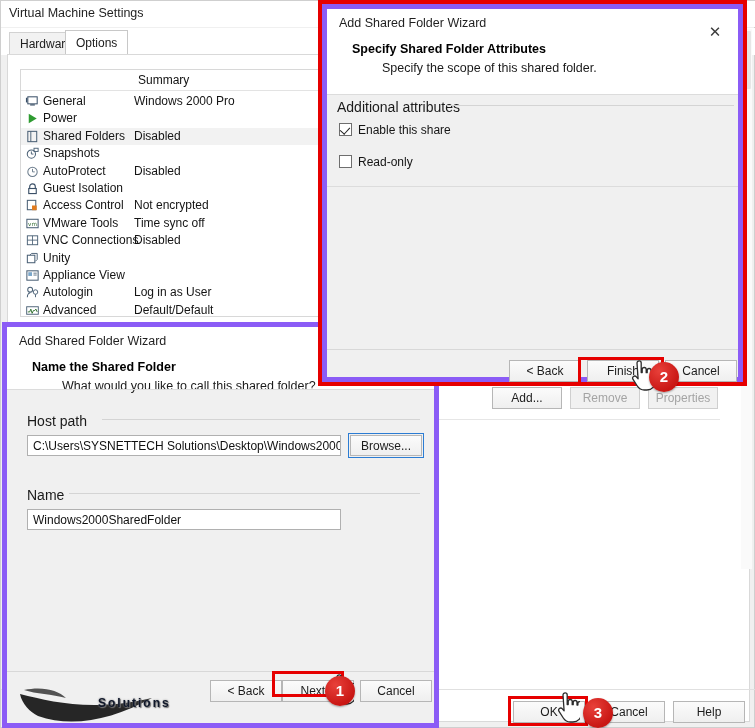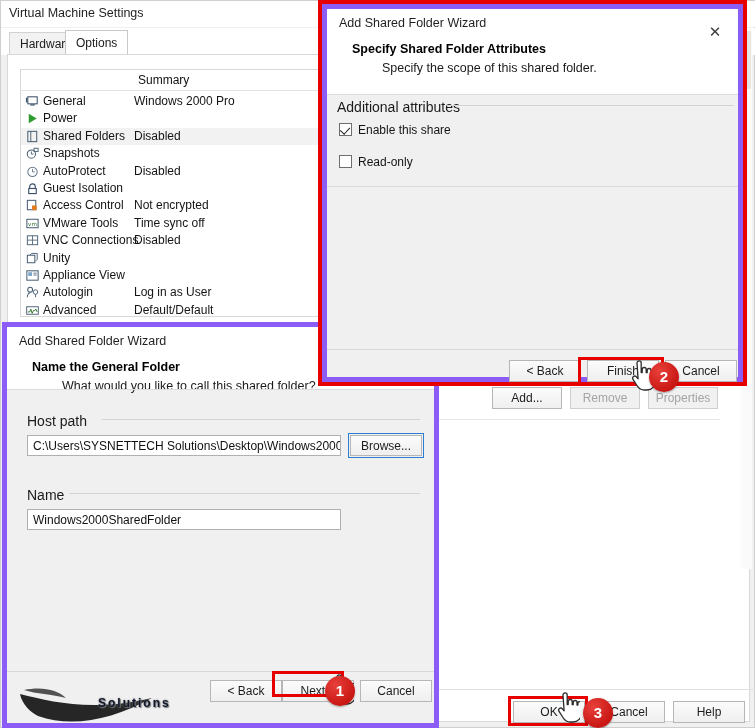--- a/index.html
+++ b/index.html
@@ -401,21 +401,21 @@
 
     <div class="vm-footer-rule"></div>
     <div class="btn btn-ok">OK</div>
     <div class="btn btn-cancel2">Cancel</div>
     <div class="btn btn-help">Help</div>
   </div>
 
   <div class="wiz wiz-b">
     <div class="wiz-head" style="height:62px;">
       <div class="wiz-title">Add Shared Folder Wizard</div>
-      <div class="wiz-h1">Name the General Folder</div>
+      <div class="wiz-h1">Name the Shared Folder</div>
       <div class="wiz-h2">What would you like to call this shared folder?</div>
     </div>
     <div class="wiz-head-rule" style="top:62px;"></div>
 
     <div class="grp-label" style="left:20px; top:86px;">Host path</div>
     <div class="grp-rule" style="left:95px; top:92px; width:318px;"></div>
     <div class="txtfield" style="left:20px; top:108px; width:314px; height:21px;">C:\Users\SYSNETTECH Solutions\Desktop\Windows2000SharedF</div>
     <div class="btn focusring" style="position:absolute; left:343px; top:108px; width:72px; height:21px; padding-top:3px;">Browse...</div>
 
     <div class="grp-label" style="left:20px; top:160px;">Name</div>

